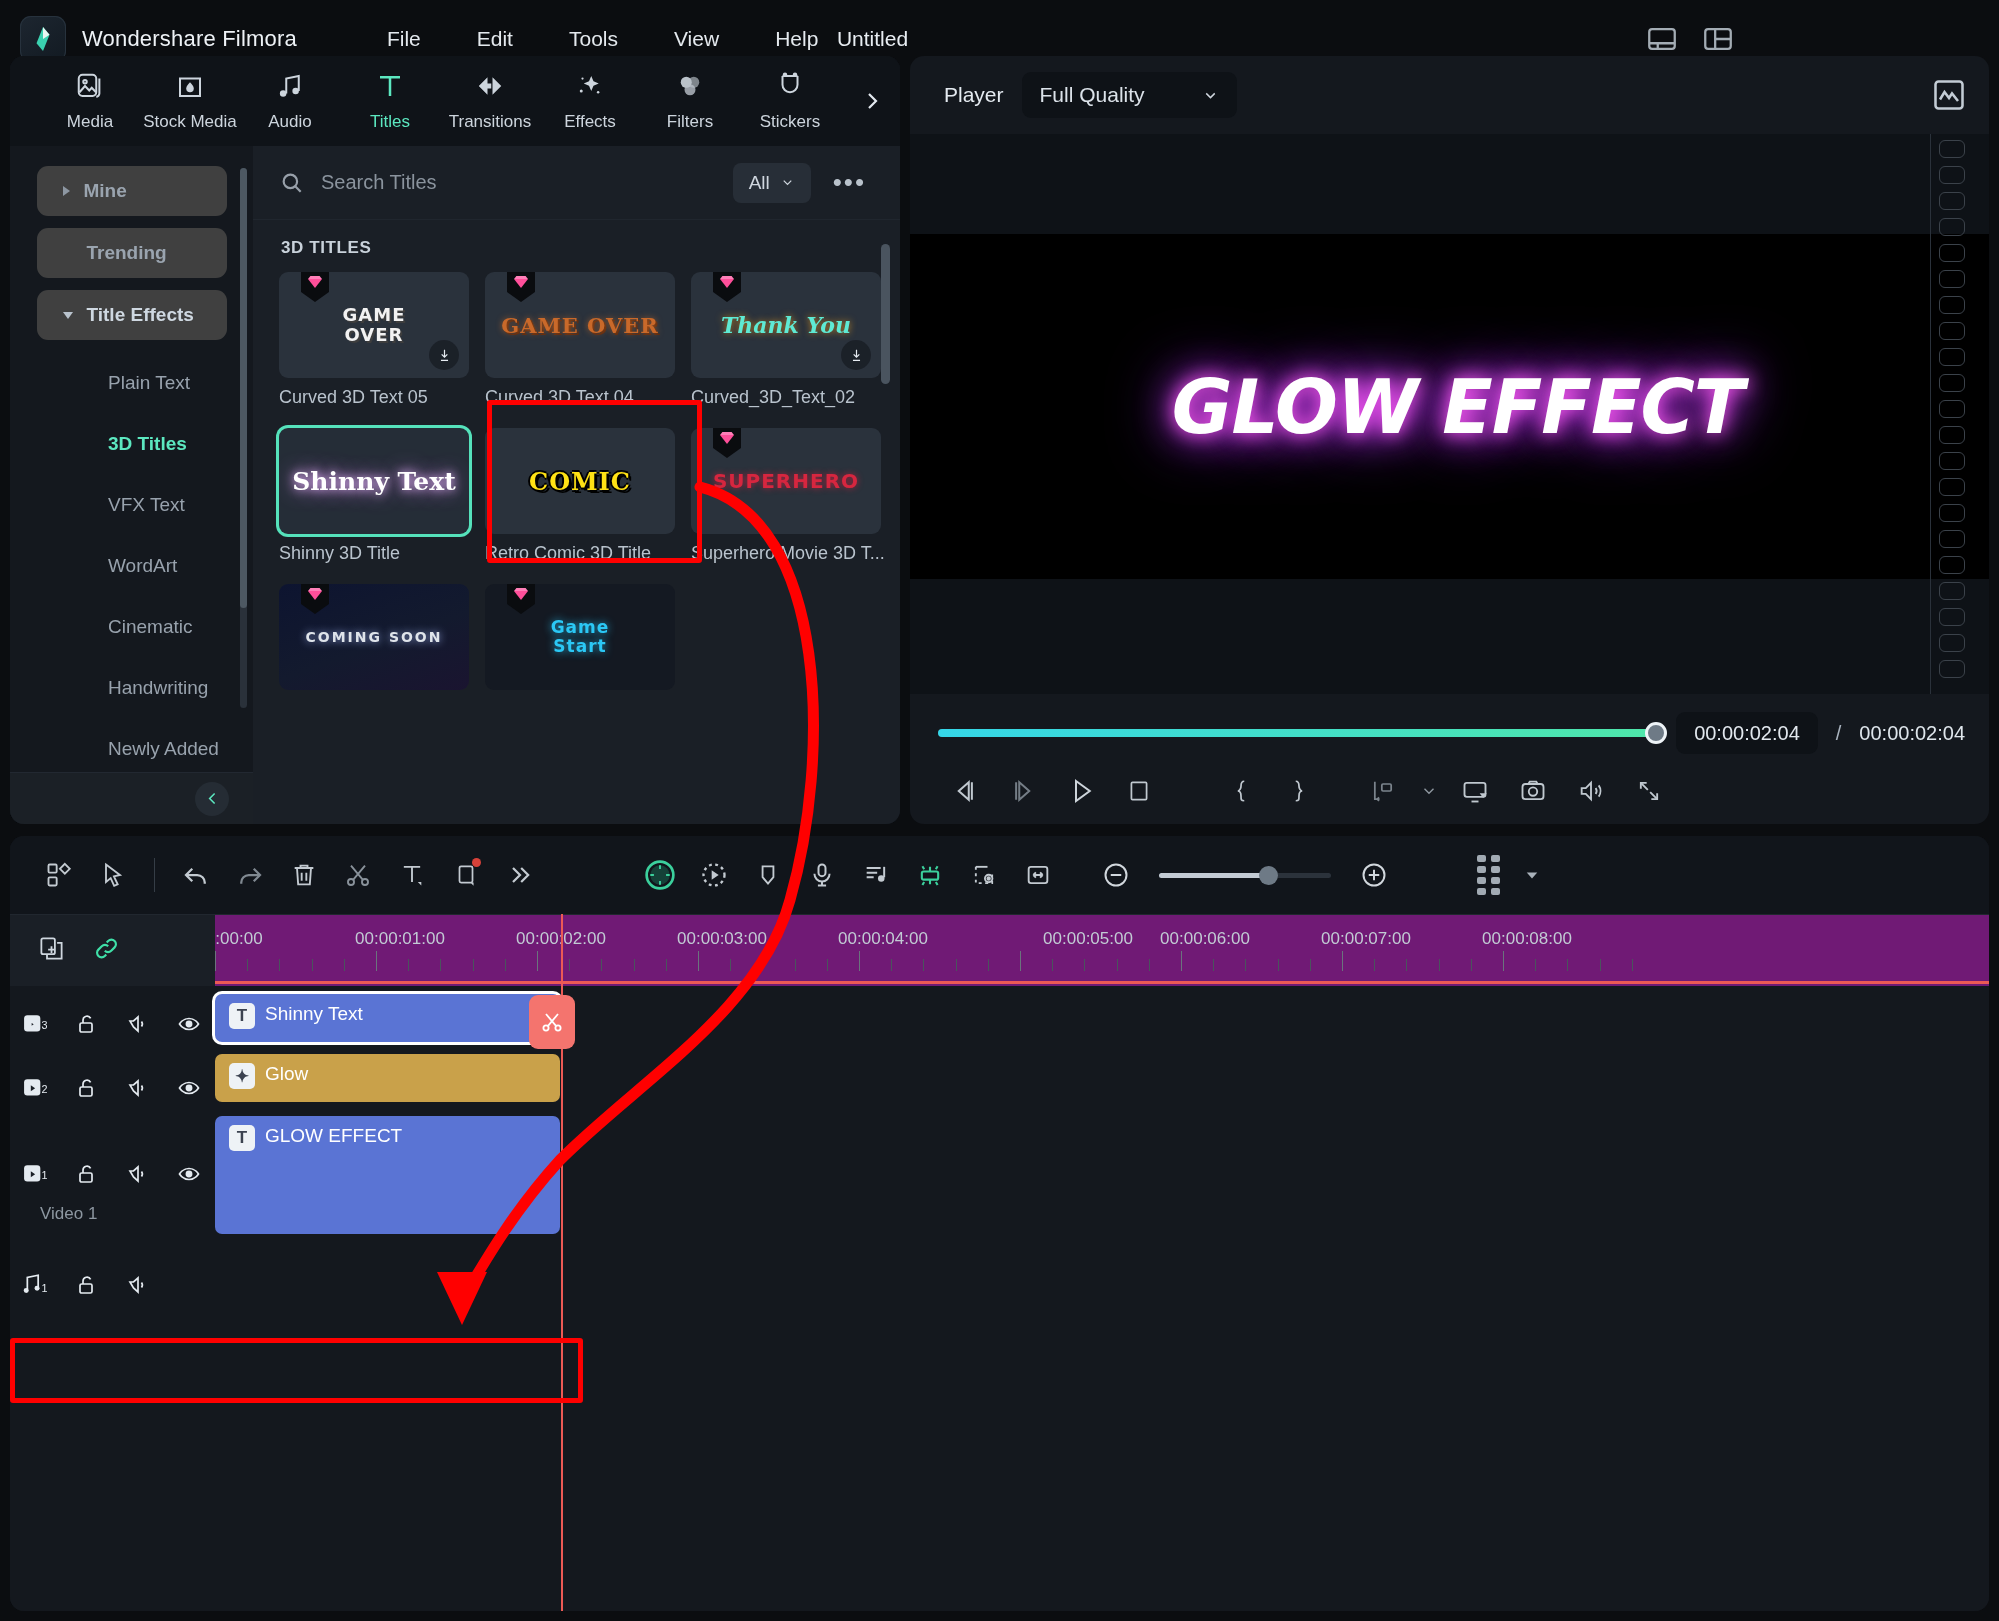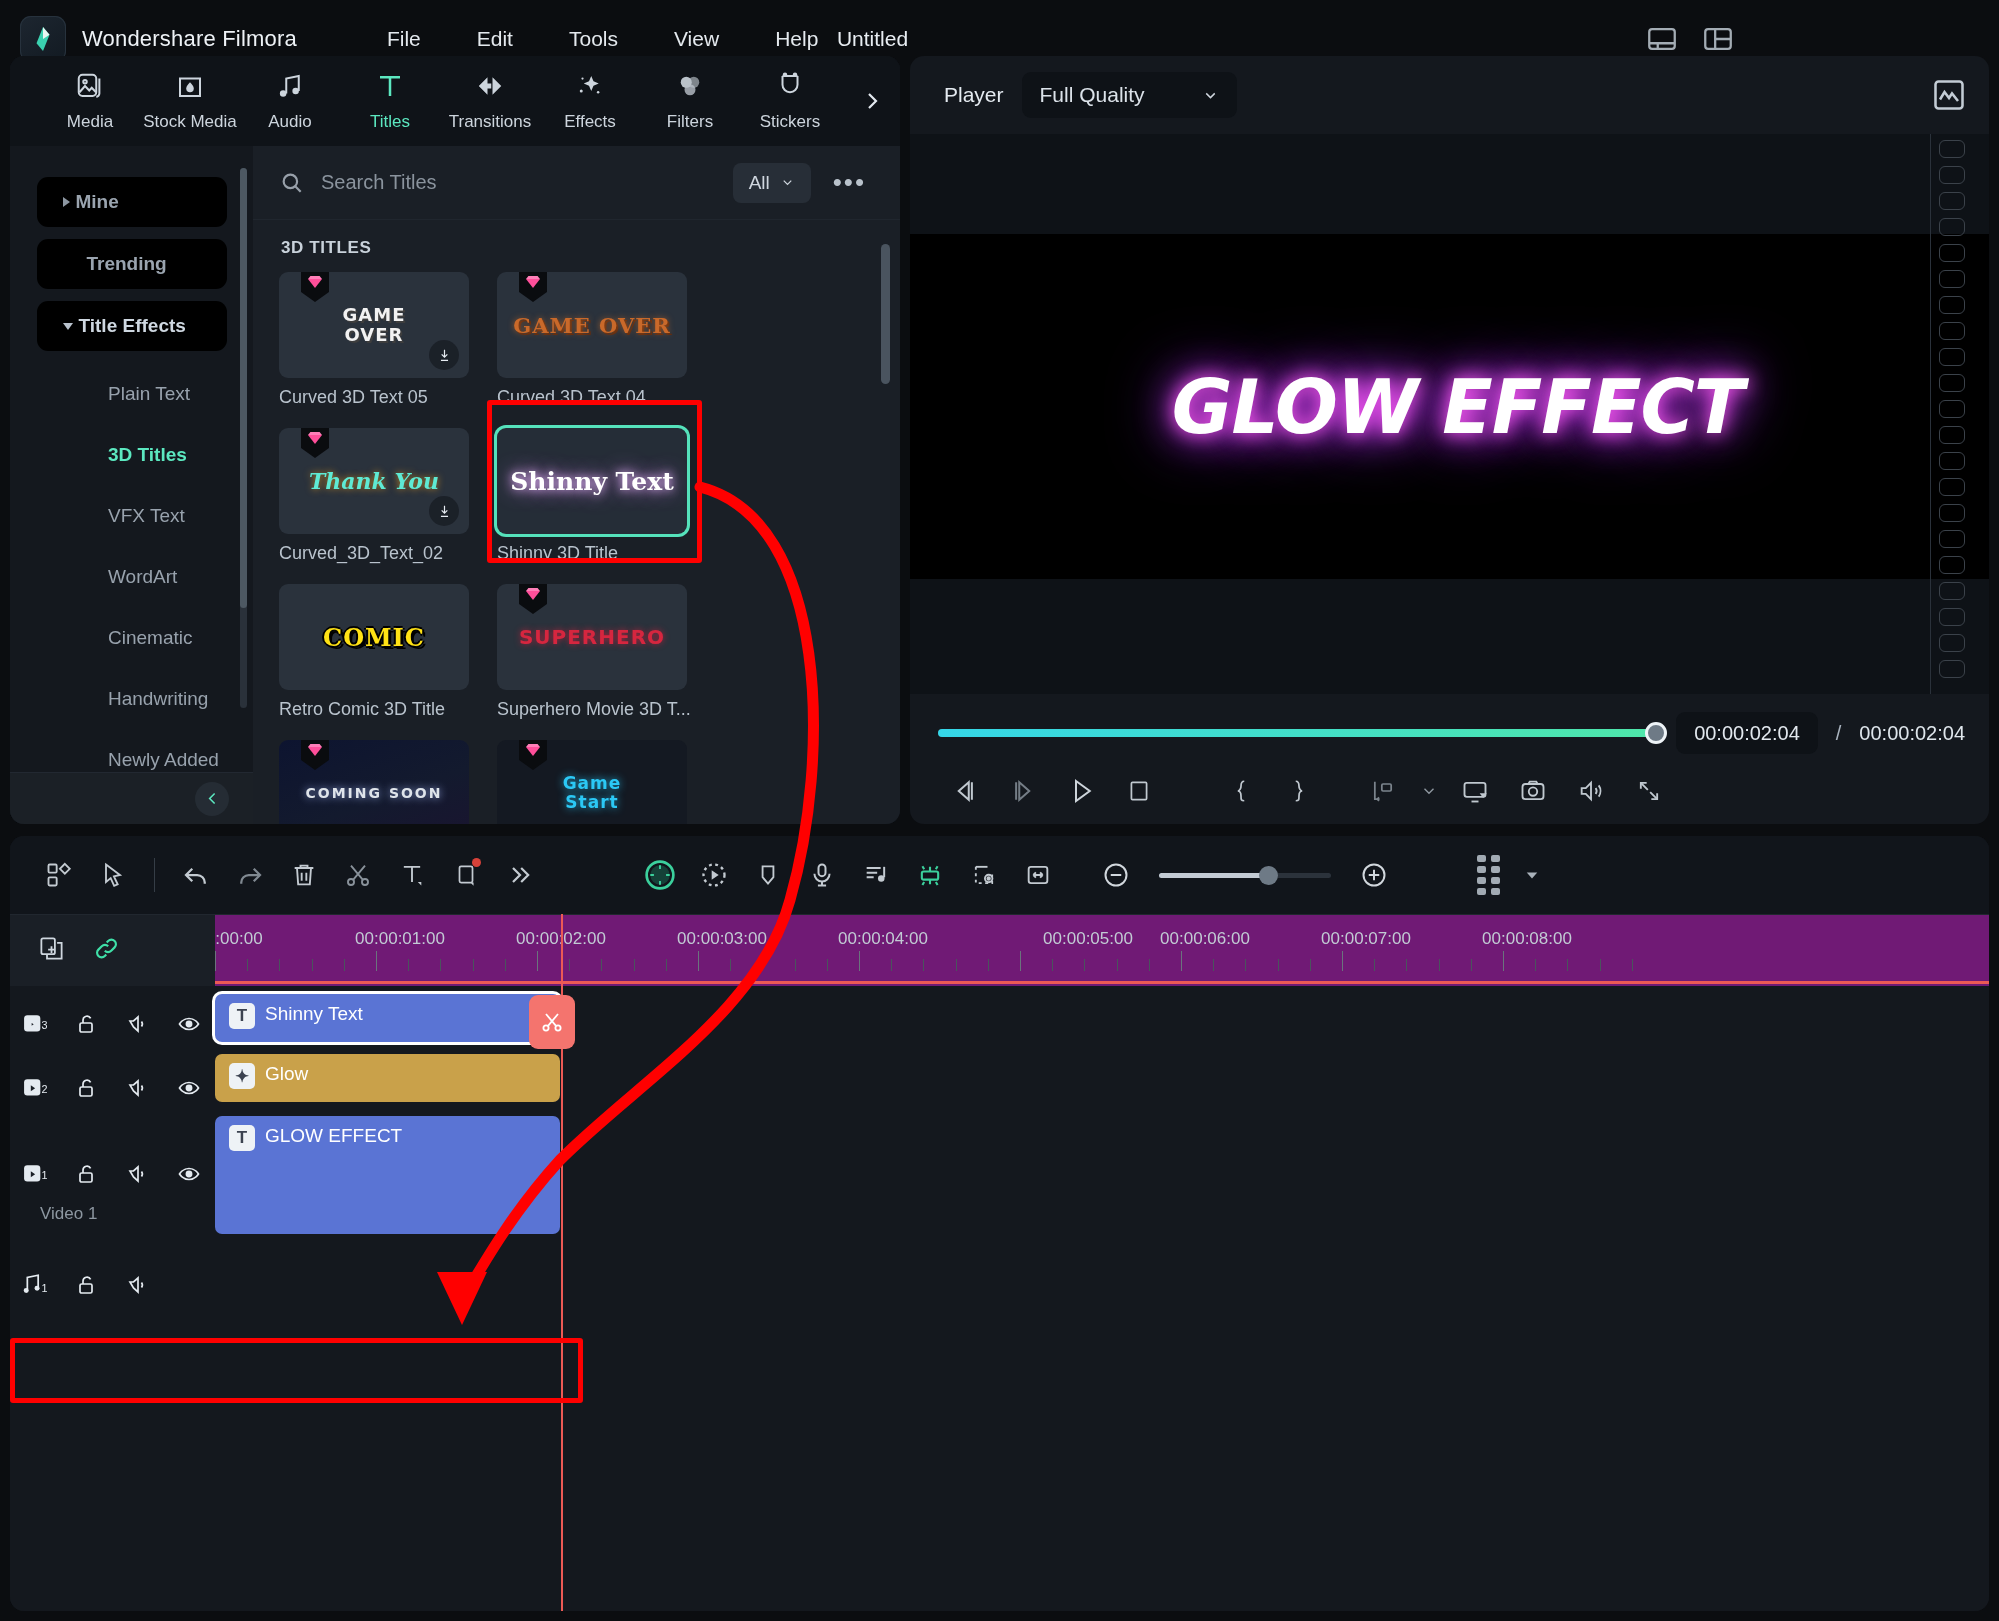--- a/index.html
+++ b/index.html
@@ -53,22 +53,22 @@
   .libtab svg{width:30px;height:30px;}
   .libchev{
     position:absolute;right:10px;top:50%;transform:translateY(-50%);
     width:36px;height:36px;display:flex;align-items:center;justify-content:center;cursor:pointer;
   }
   .libbody{display:flex;height:678px;background:#14181e;}
 
   
   .side{width:243px;position:relative;padding-top:20px;background:#14181e;}
   .side-pill{
-    margin:11px auto 12px auto;width:190px;height:50px;border-radius:11px;
-    background:#000000;display:flex;align-items:center;padding-left:26px;gap:6px;
+    margin:0 auto 12px auto;width:190px;height:50px;border-radius:11px;
+    background:#404040;display:flex;align-items:center;padding-left:26px;gap:14px;
     cursor:pointer;color:#9aa4af;font-size:19px;font-weight:bold;
   }
   .side-pill .tri{width:0;height:0;}
   .tri-r{border-left:7px solid #8d97a2;border-top:5px solid transparent;border-bottom:5px solid transparent;}
   .tri-d{border-top:7px solid #b9c3cd;border-left:5px solid transparent;border-right:5px solid transparent;}
   .side-pill.sel{color:#cfd8e1;}
   .side-sub{
     height:61px;display:flex;align-items:center;padding-left:98px;
     font-size:19px;color:#98a2ad;cursor:pointer;
   }
@@ -102,21 +102,21 @@
   .searchinput::placeholder{color:#8a939d;}
   .allsel{
     width:78px;height:40px;border-radius:8px;background:#272e37;
     display:flex;align-items:center;justify-content:center;gap:10px;
     font-size:19px;color:#cfd6de;cursor:pointer;
   }
   .dots{font-size:26px;letter-spacing:2px;color:#b9c2cb;cursor:pointer;padding:0 6px;}
 
   .grid-wrap{position:relative;height:604px;overflow:hidden;padding:0 0 0 26px;}
   .seclabel{font-size:17px;font-weight:bold;color:#c9d2db;letter-spacing:.6px;margin:18px 0 14px 2px;}
-  .grid{display:flex;flex-wrap:wrap;gap:20px 28px;}
+  .grid{display:flex;flex-wrap:wrap;gap:20px 16px;}
   .card{width:190px;cursor:pointer;}
   .thumb{
     width:190px;height:106px;border-radius:9px;background:#2a323c;
     position:relative;overflow:hidden;display:flex;align-items:center;justify-content:center;
   }
   .card .name{
     margin-top:9px;font-size:18px;color:#b9c3cd;
     white-space:nowrap;overflow:hidden;text-overflow:ellipsis;width:196px;
   }
   .gem{position:absolute;left:22px;top:0;width:28px;height:30px;}

